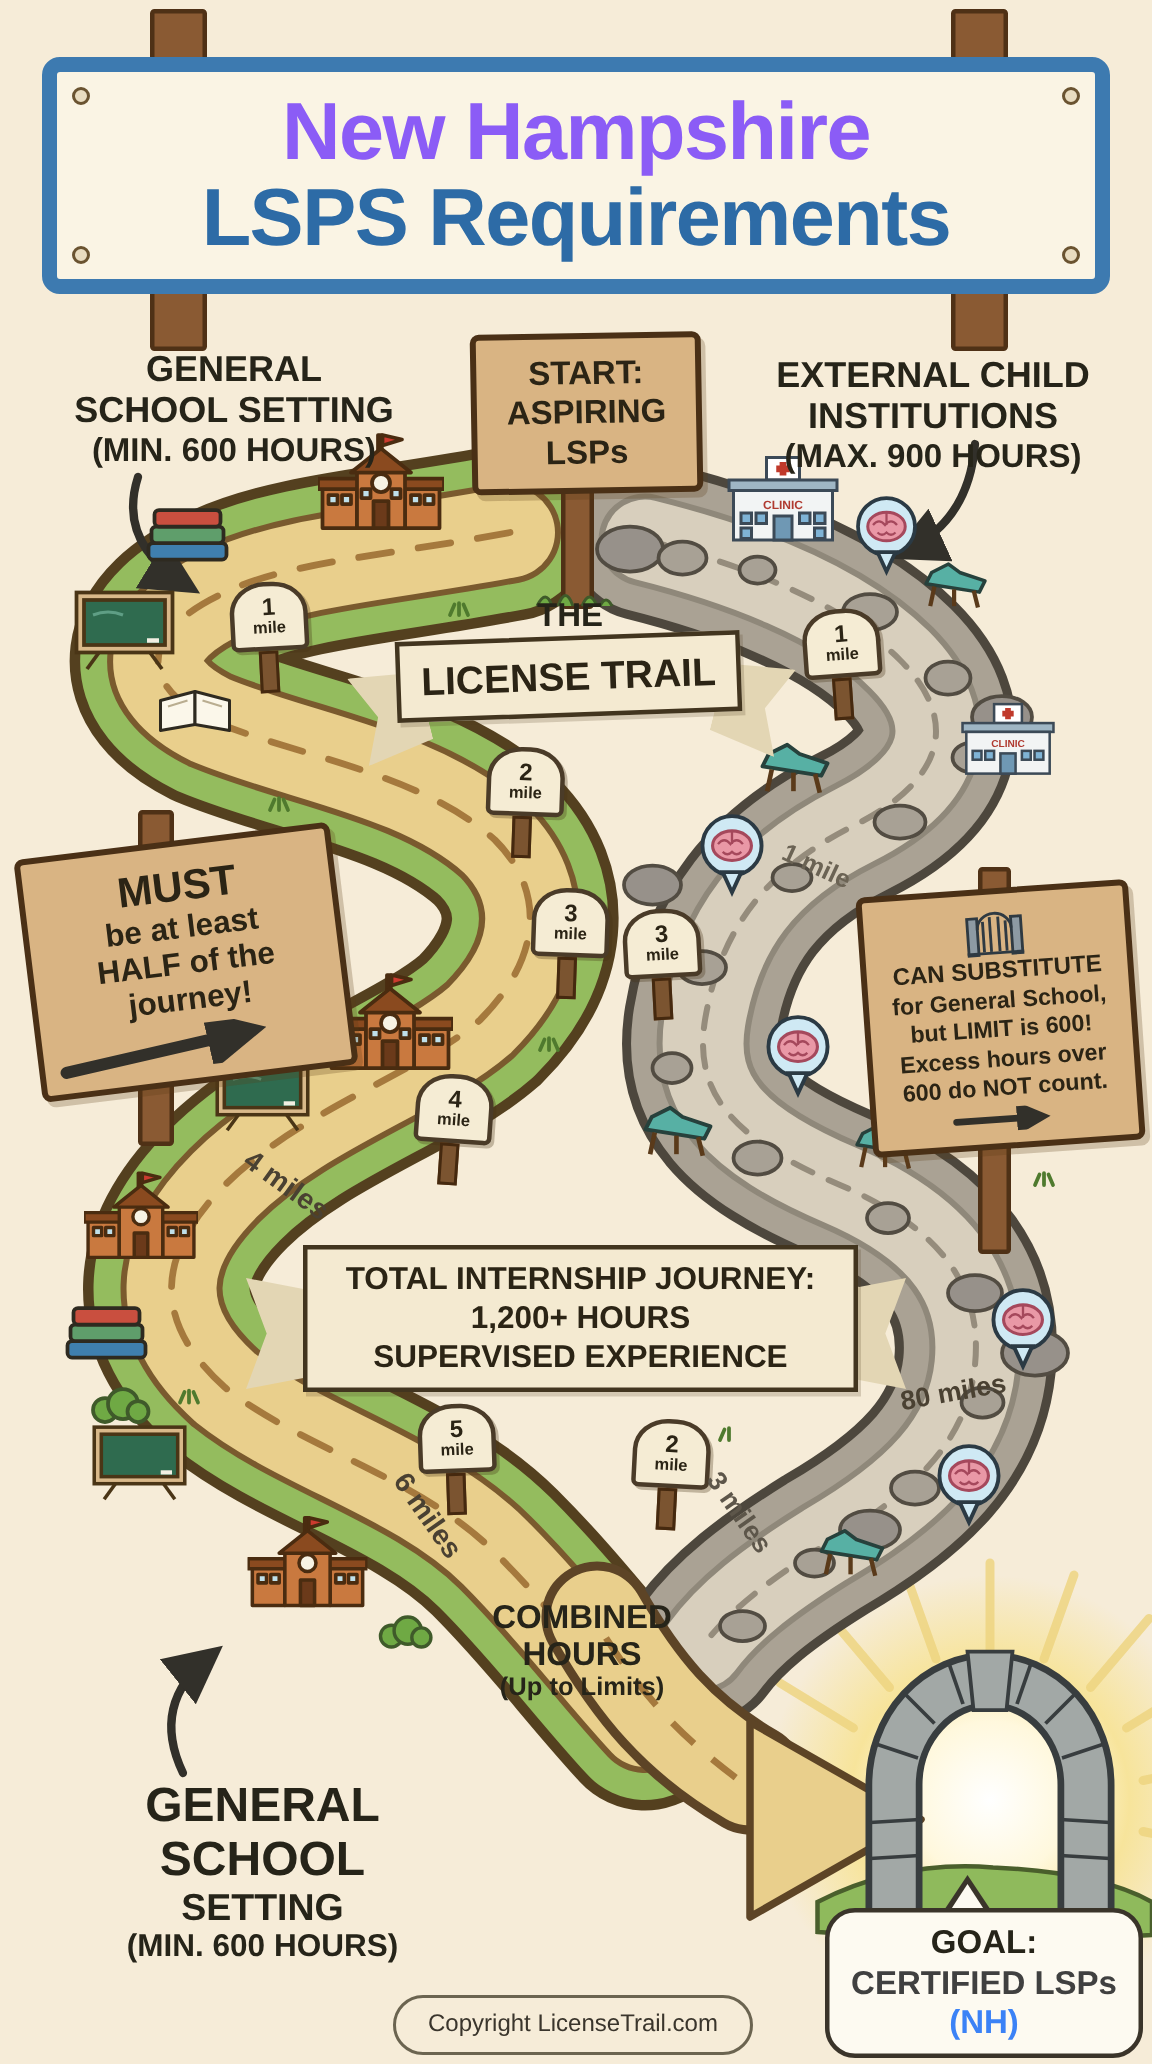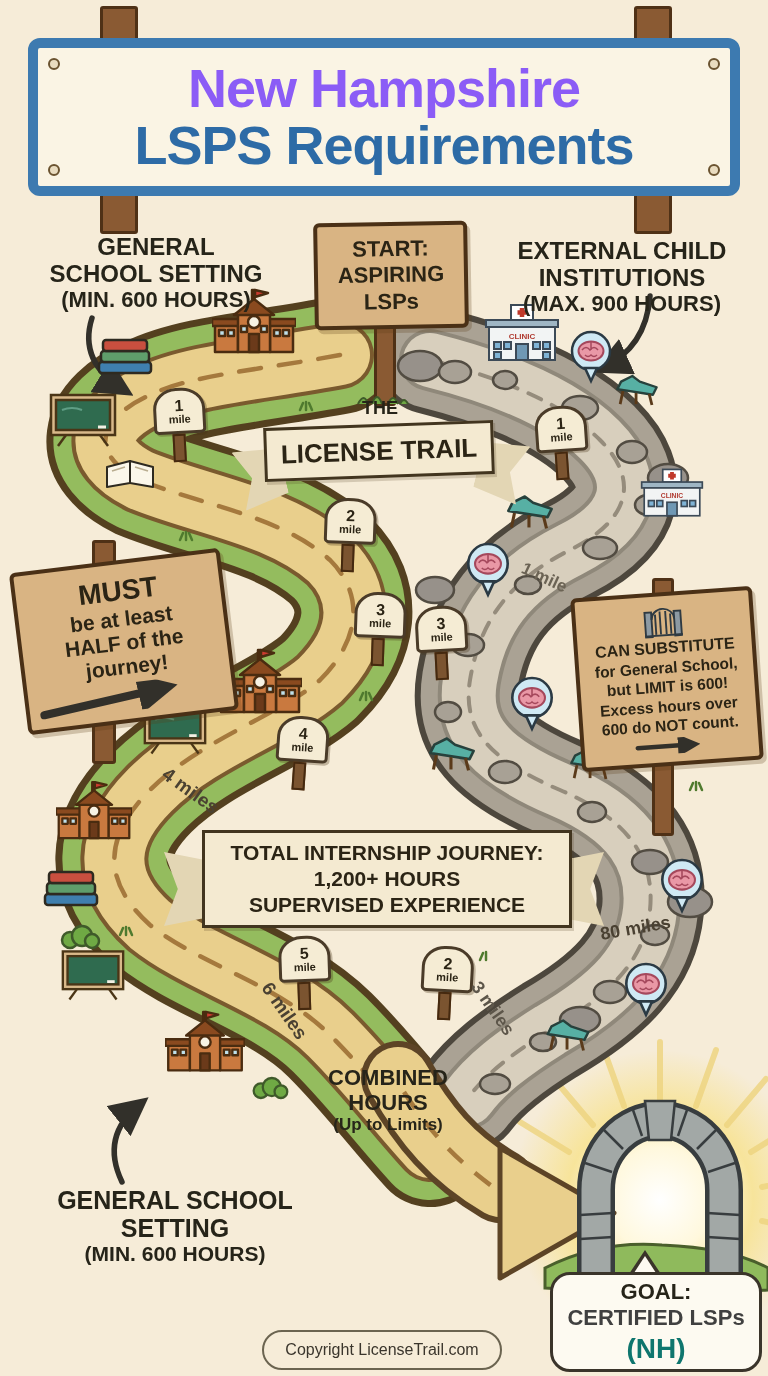--- a/index.html
+++ b/index.html
@@ -456,21 +456,21 @@
   <div class="post" style="left:374px;top:316px;width:16px;height:84px;"></div>
   <svg class="abs" style="left:352px;top:386px;" width="60" height="20" viewBox="0 0 60 20">
     <path d="M6,18 q6,-12 10,0 M20,18 q5,-14 10,0 M36,18 q5,-12 10,0 M48,18 q4,-8 8,0" fill="#6fa944" stroke="#3f5a2a" stroke-width="2"></path>
   </svg>
   <div class="wood-sign ctr" style="left:314px;top:222px;width:138px;padding:10px 4px;transform:rotate(-1deg);">
     <div style="font-size:22px;font-weight:bold;line-height:1.2;">START:</div>
     <div style="font-size:22px;font-weight:bold;line-height:1.2;">ASPIRING</div>
     <div style="font-size:22px;font-weight:bold;line-height:1.2;">LSPs</div>
   </div>
 
-  <div class="abs lbl" style="left:330px;top:398px;width:100px;font-size:18px;">THE</div>
+  <div class="abs lbl" style="left:330px;top:398px;width:100px;font-size:22px;">THE</div>
   <div class="ribbon-tail tail-l" style="left:238px;top:446px;width:46px;height:60px;transform:rotate(-14deg);"></div>
   <div class="ribbon-tail tail-r" style="left:478px;top:440px;width:46px;height:60px;transform:rotate(14deg);"></div>
   <div class="ribbon" style="left:264px;top:424px;width:224px;height:48px;transform:rotate(-2deg);">
     <div style="font-size:26px;font-weight:bold;color:#2b2415;">LICENSE TRAIL</div>
   </div>
 
   <div class="marker" style="left:154px;top:388px;transform:rotate(-3deg);">
     <div class="marker-board">
         <span class="marker-num">1</span>
         <span class="marker-unit">mile</span>
@@ -587,30 +587,30 @@
     <div style="font-size:21px;font-weight:bold;color:#2b2415;line-height:1.25;">SUPERVISED EXPERIENCE</div>
   </div>
 
   <div class="abs lbl" style="left:296px;top:1066px;width:184px;">
     <div style="font-size:22px;">COMBINED</div>
     <div style="font-size:22px;">HOURS</div>
     <div style="font-size:17px;">(Up to Limits)</div>
   </div>
 
   <div class="abs lbl" style="left:38px;top:1186px;width:274px;">
-    <div style="font-size:25px;">GENERAL SCHOOL</div>
+    <div style="font-size:32px;">GENERAL SCHOOL</div>
     <div style="font-size:25px;">SETTING</div>
     <div style="font-size:21px;">(MIN. 600 HOURS)</div>
   </div>
 
   <div class="goal-tail-border" style="left:629px;top:1250px;"></div>
   <div class="goal-tail" style="left:632px;top:1256px;"></div>
   <div class="goal-bubble" style="left:550px;top:1272px;width:206px;height:94px;">
     <div style="font-size:22px;font-weight:bold;color:#262419;line-height:1.2;">GOAL:</div>
     <div style="font-size:22px;font-weight:bold;color:#404040;line-height:1.2;">CERTIFIED LSPs</div>
-    <div style="font-size:28px;font-weight:bold;color:#0f766e;line-height:1.2;text-align:center;">(NH)</div>
+    <div style="font-size:22px;font-weight:bold;color:#3b82f6;line-height:1.2;text-align:center;">(NH)</div>
   </div>
 
   <div class="pill" style="left:262px;top:1330px;width:236px;height:36px;">
     <span>Copyright LicenseTrail.com</span>
   </div>
 
 </div>
 
 </body></html>

